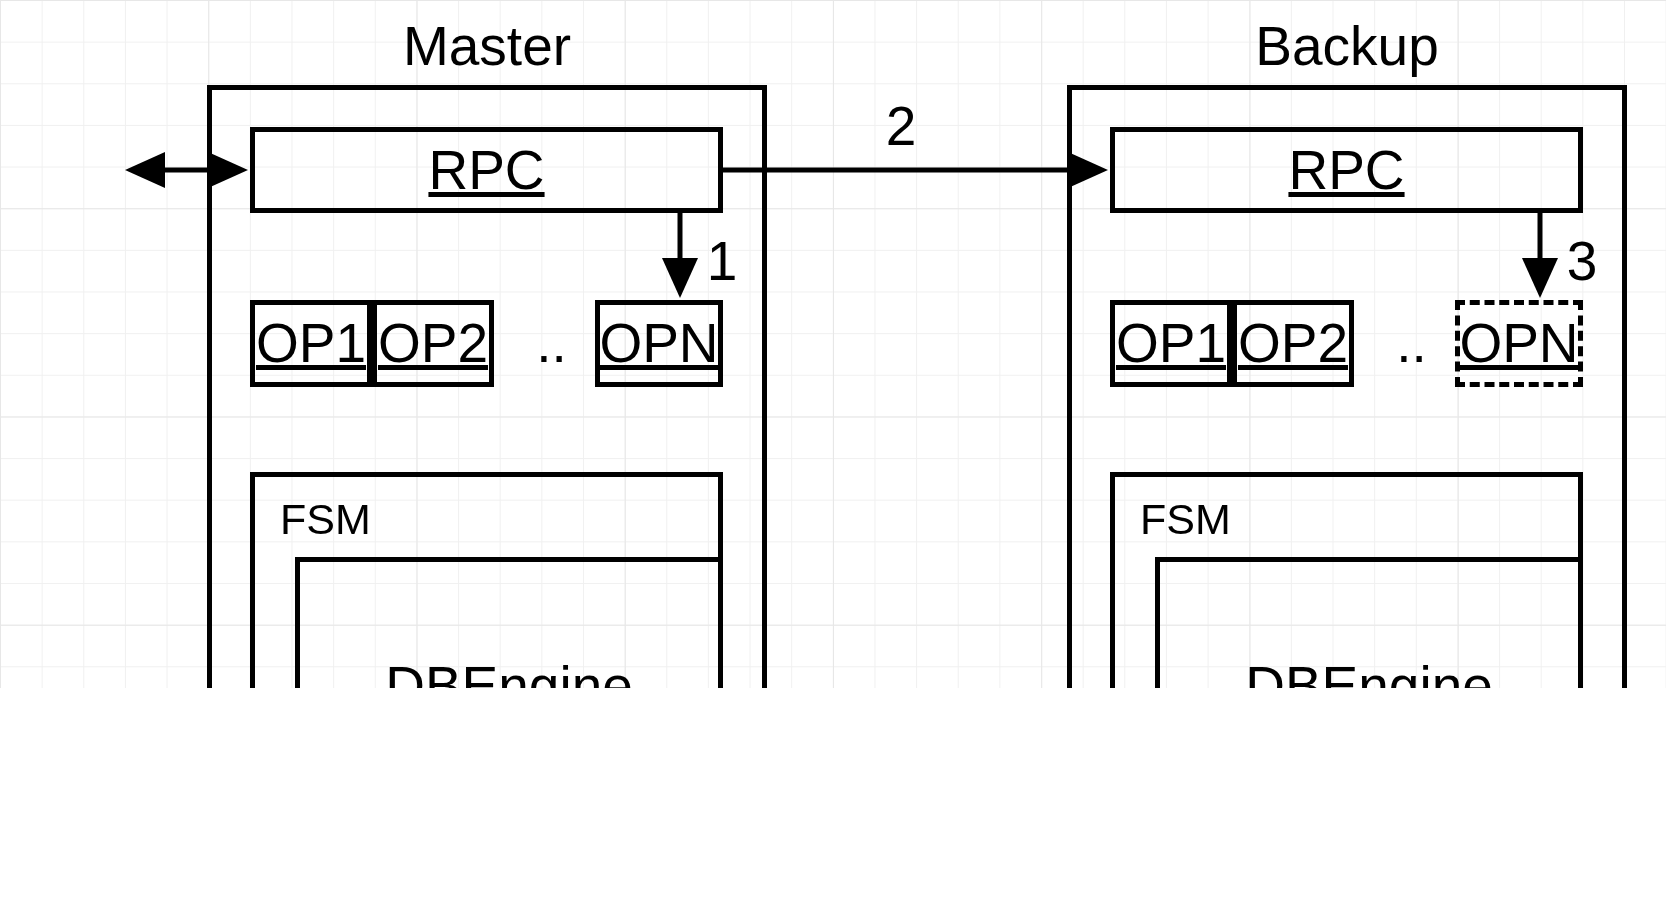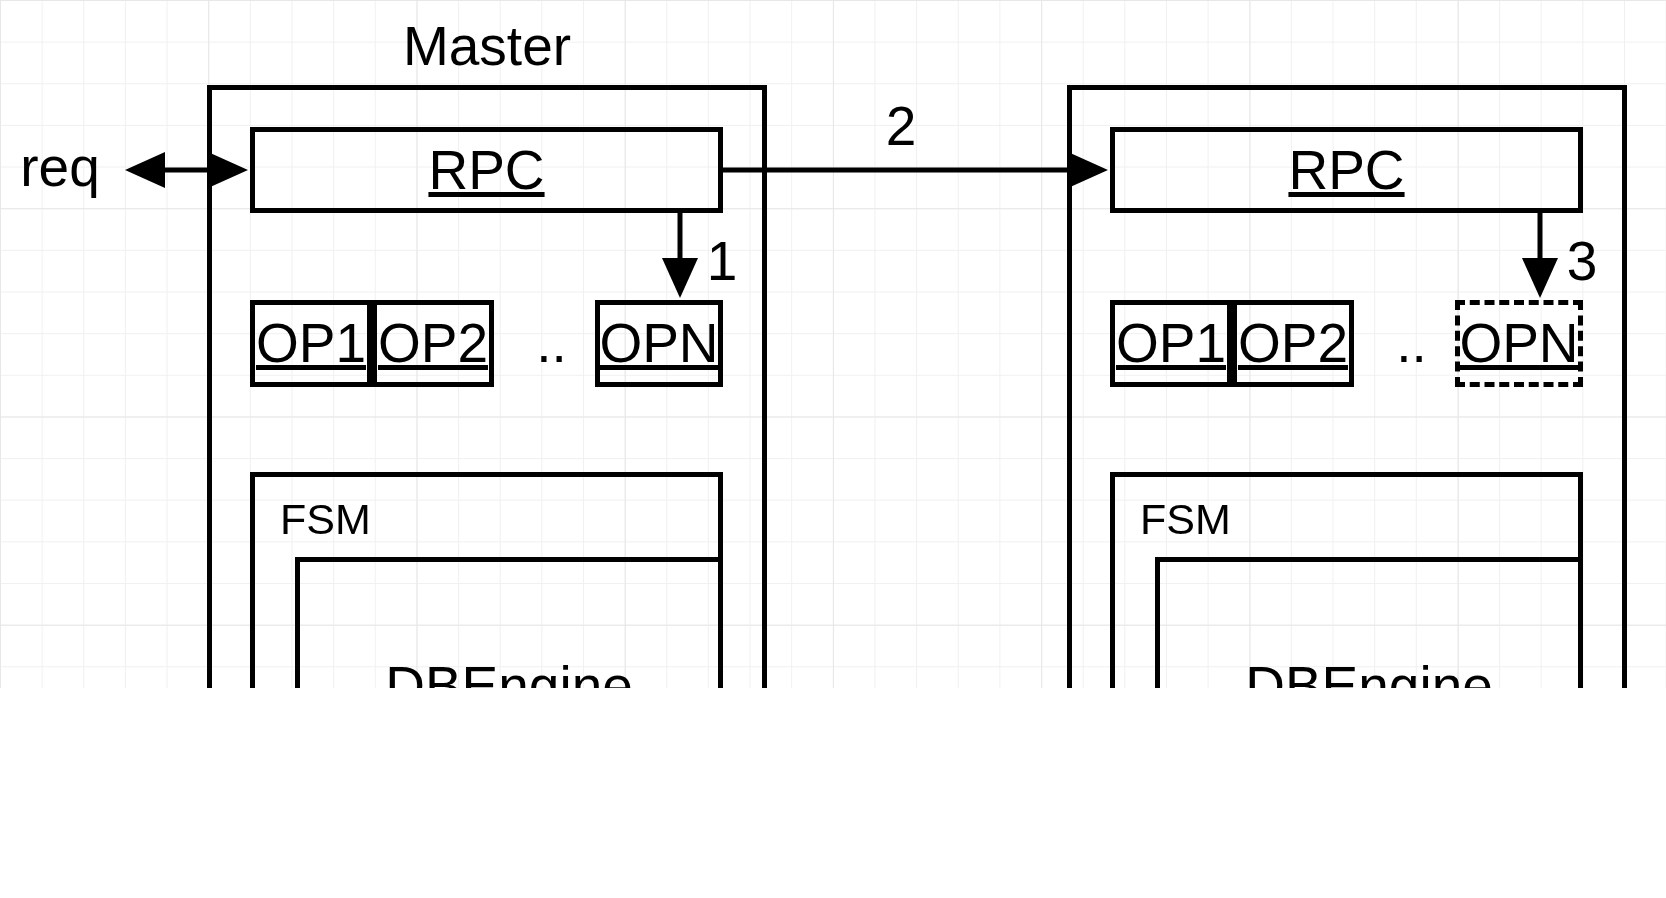--- a/index.html
+++ b/index.html
@@ -94,20 +94,21 @@
   <div class="dots master-dots">..</div>
   <div class="box master-opn">OPN</div>
   <div class="box master-fsm">
     <span class="fsm-label">FSM</span>
   </div>
   <div class="box db-box master-db">
     <span>DB</span>
     <span>Engine</span>
   </div>
 
+  <div class="title backup-title">Backup</div>
   <div class="box backup-container"></div>
   <div class="box backup-rpc">RPC</div>
   <div class="box backup-op1">OP1</div>
   <div class="box backup-op2">OP2</div>
   <div class="dots backup-dots">..</div>
   <div class="box dashed backup-opn">OPN</div>
   <div class="box backup-fsm">
     <span class="fsm-label">FSM</span>
   </div>
   <div class="box db-box backup-db">
@@ -128,18 +129,17 @@
     <g>
       <line x1="680" y1="213" x2="680" y2="262"></line>
       <polygon points="680,298 662,258 698,258"></polygon>
     </g>
     <g>
       <line x1="1540" y1="213" x2="1540" y2="262"></line>
       <polygon points="1540,298 1522,258 1558,258"></polygon>
     </g>
   </svg>
 
-  <div class="floating-label req-label">req</div>
   <div class="floating-label step2-label">2</div>
   <div class="floating-label step1-label">1</div>
   <div class="floating-label step3-label">3</div>
 
 </div>
 
 </body></html>

